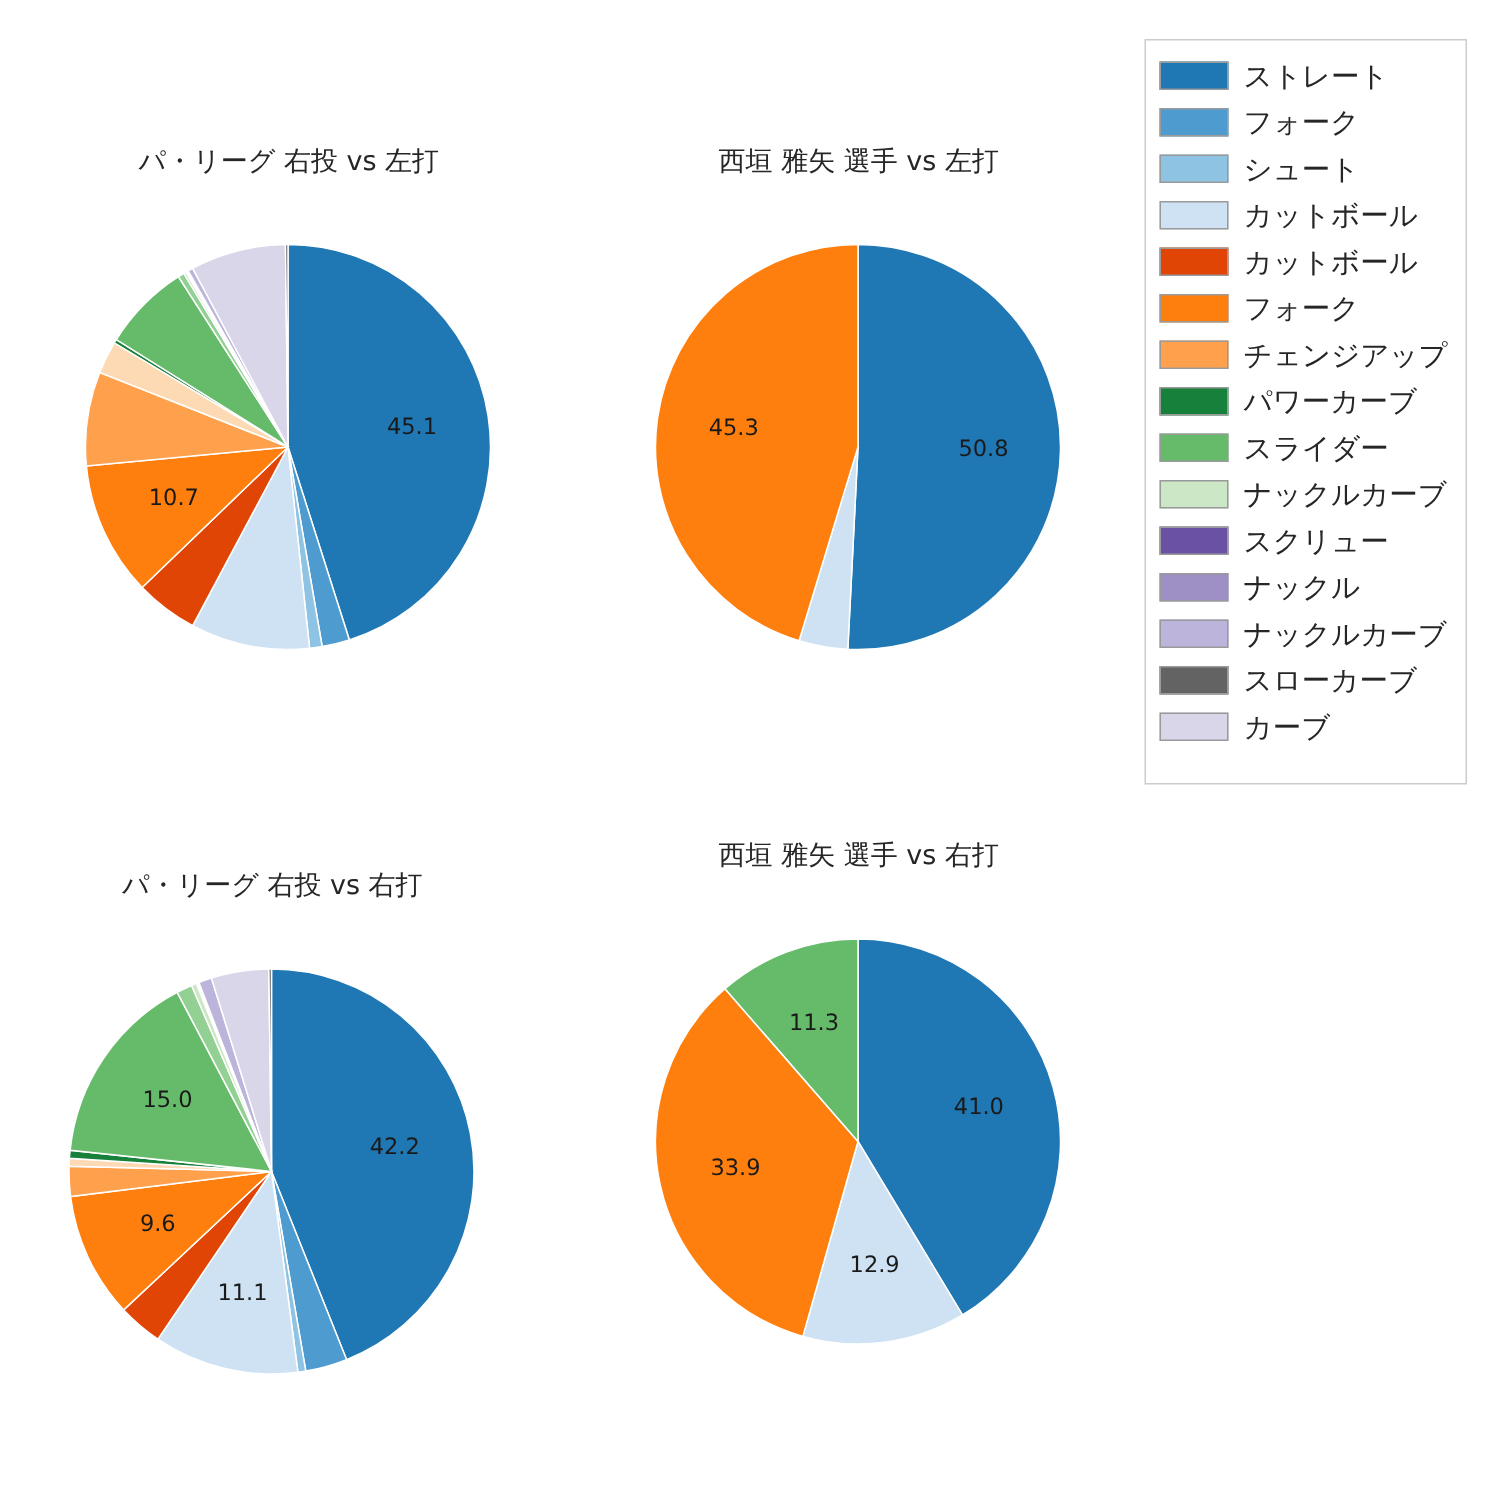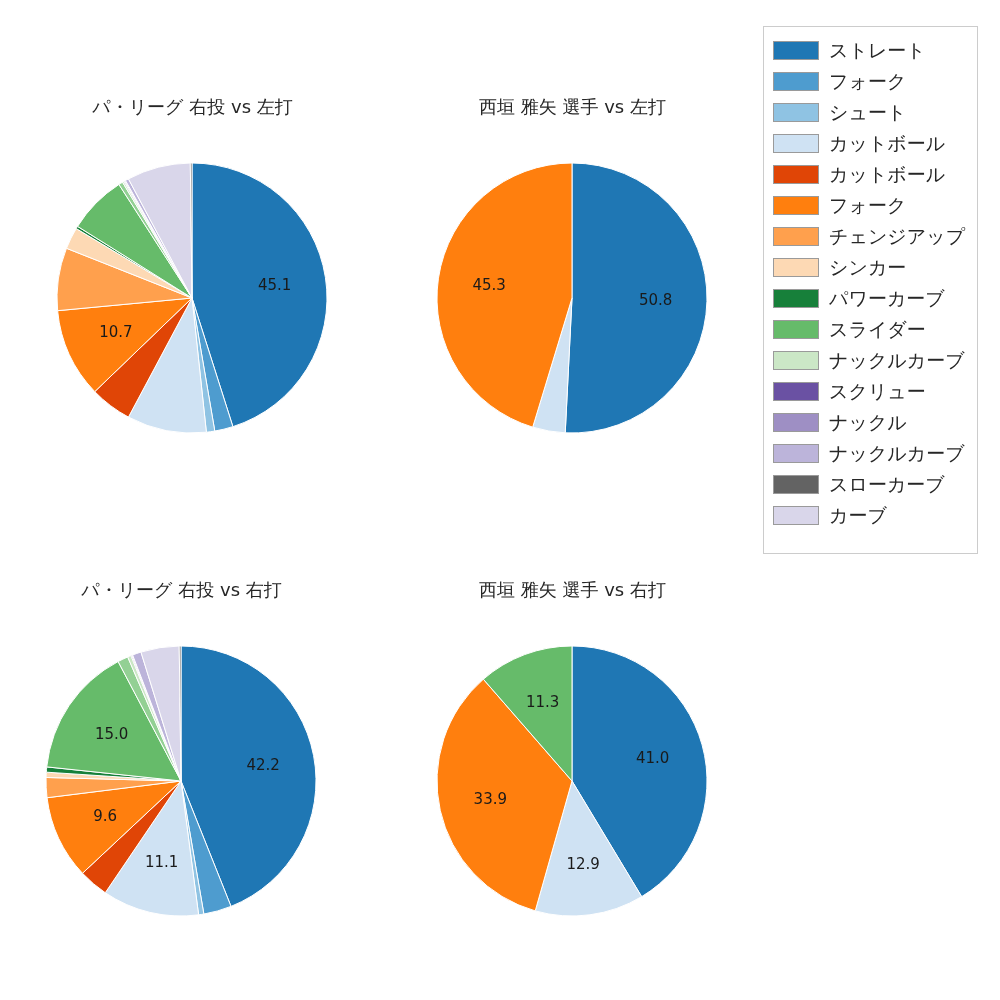--- a/index.html
+++ b/index.html
@@ -136,21 +136,21 @@
         <path d="M 147 148 L 106.97 19.07 A 135 135 0 0 1 145.23 13.01 Z" fill="#d9d6ea" stroke="#ffffff" stroke-width="1"></path>
         <path d="M 147 148 L 145.23 13.01 A 135 135 0 0 1 147.00 13.00 Z" fill="#636363" stroke="#ffffff" stroke-width="1"></path>
         <text x="229.2" y="132.2" class="slice-label">42.2</text>
         <text x="127.7" y="229.5" class="slice-label">11.1</text>
         <text x="71.2" y="183.5" class="slice-label">9.6</text>
         <text x="77.7" y="101.0" class="slice-label">15.0</text>
       </svg>
     </div>
 </div>
 
-<div class="chart-cell" style="left:425px; top:578px; width:295px; height:390px;">
+<div class="chart-cell" style="left:425px; top:558px; width:295px; height:390px;">
   <div class="chart-title" style="top:0;">西垣 雅矢 選手 vs 右打</div>
   <div class="pie-wrap" style="top:55px; left:0; width:295px; height:300px;">
       <svg width="295" height="300" viewBox="0 0 295 300">
         <path d="M 147 148 L 147.00 13.00 A 135 135 0 0 1 216.65 263.65 Z" fill="#1f77b4" stroke="#ffffff" stroke-width="1"></path>
         <path d="M 147 148 L 216.65 263.65 A 135 135 0 0 1 110.24 277.90 Z" fill="#cfe2f3" stroke="#ffffff" stroke-width="1"></path>
         <path d="M 147 148 L 110.24 277.90 A 135 135 0 0 1 58.34 46.19 Z" fill="#ff7f0e" stroke="#ffffff" stroke-width="1"></path>
         <path d="M 147 148 L 58.34 46.19 A 135 135 0 0 1 147.00 13.00 Z" fill="#66bb6a" stroke="#ffffff" stroke-width="1"></path>
         <text x="227.6" y="125.6" class="slice-label">41.0</text>
         <text x="158.1" y="231.0" class="slice-label">12.9</text>
         <text x="65.3" y="166.3" class="slice-label">33.9</text>
@@ -182,24 +182,20 @@
     </div>
     <div class="legend-row">
       <span class="legend-swatch" style="background: rgb(255, 127, 14);"></span>
       <span class="legend-label">フォーク</span>
     </div>
     <div class="legend-row">
       <span class="legend-swatch" style="background: rgb(255, 160, 77);"></span>
       <span class="legend-label">チェンジアップ</span>
     </div>
     <div class="legend-row">
-      <span class="legend-swatch" style="background: rgb(253, 217, 180);"></span>
-      <span class="legend-label">シンカー</span>
-    </div>
-    <div class="legend-row">
       <span class="legend-swatch" style="background: rgb(23, 128, 58);"></span>
       <span class="legend-label">パワーカーブ</span>
     </div>
     <div class="legend-row">
       <span class="legend-swatch" style="background: rgb(102, 187, 106);"></span>
       <span class="legend-label">スライダー</span>
     </div>
     <div class="legend-row">
       <span class="legend-swatch" style="background: rgb(203, 231, 198);"></span>
       <span class="legend-label">ナックルカーブ</span>

